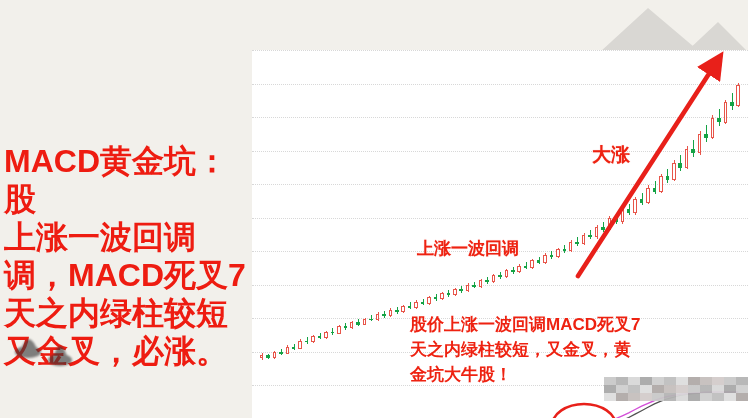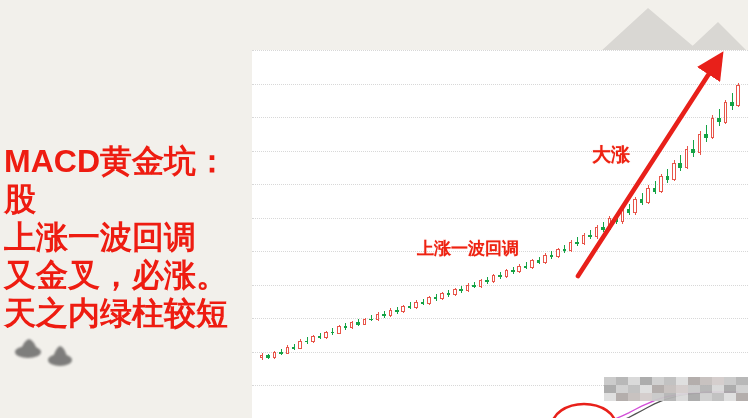--- a/index.html
+++ b/index.html
@@ -86,22 +86,23 @@
       <path d="M170 330 L225 235 L250 272 L250 330 Z"></path>
       <path d="M0 330 L48 258 L100 330 Z"></path>
     </g>
   </svg>
 
 
   <div id="leftpanel">
     <div id="redverse">
       <div>MACD黄金坑：股</div>
       <div>上涨一波回调</div>
+      <div>调，MACD死叉7</div>
+      <div>天之内绿柱较短</div>
       <div>又金叉，必涨。</div>
-      <div>天之内绿柱较短</div>
     </div>
 
     <svg class="plant" style="left:10px;top:336px;width:40px;height:28px;">
       <g fill="#3d3d3d" opacity=".82">
         <ellipse cx="18" cy="16" rx="13" ry="6"></ellipse>
         <path d="M10 16 q4 -12 9 -13 q5 1 9 13 z"></path>
       </g>
     </svg>
     <svg class="plant" style="left:44px;top:340px;width=30px;width:34px;height:30px;">
       <g fill="#3a3a3a" opacity=".8">
@@ -489,14 +490,19 @@
         <div class="mz" style="left: 84px; top: 16px; width: 12px; height: 8px; background: rgb(169, 169, 169);"></div>
         <div class="mz" style="left: 96px; top: 16px; width: 12px; height: 8px; background: rgb(207, 207, 207);"></div>
         <div class="mz" style="left: 108px; top: 16px; width: 12px; height: 8px; background: rgb(191, 191, 191);"></div>
         <div class="mz" style="left: 120px; top: 16px; width: 12px; height: 8px; background: rgb(222, 222, 222);"></div>
         <div class="mz" style="left: 132px; top: 16px; width: 12px; height: 8px; background: rgb(176, 170, 168);"></div>
       </div>
   </div>
 
   <div class="note" id="note-dazhang">大涨</div>
   <div class="note" id="note-huitiao">上涨一波回调</div>
+  <div id="note-block">
+    <div>股价上涨一波回调MACD死叉7</div>
+    <div>天之内绿柱较短，又金叉，黄</div>
+    <div>金坑大牛股！</div>
+  </div>
 
 </div>
 
 </body></html>

